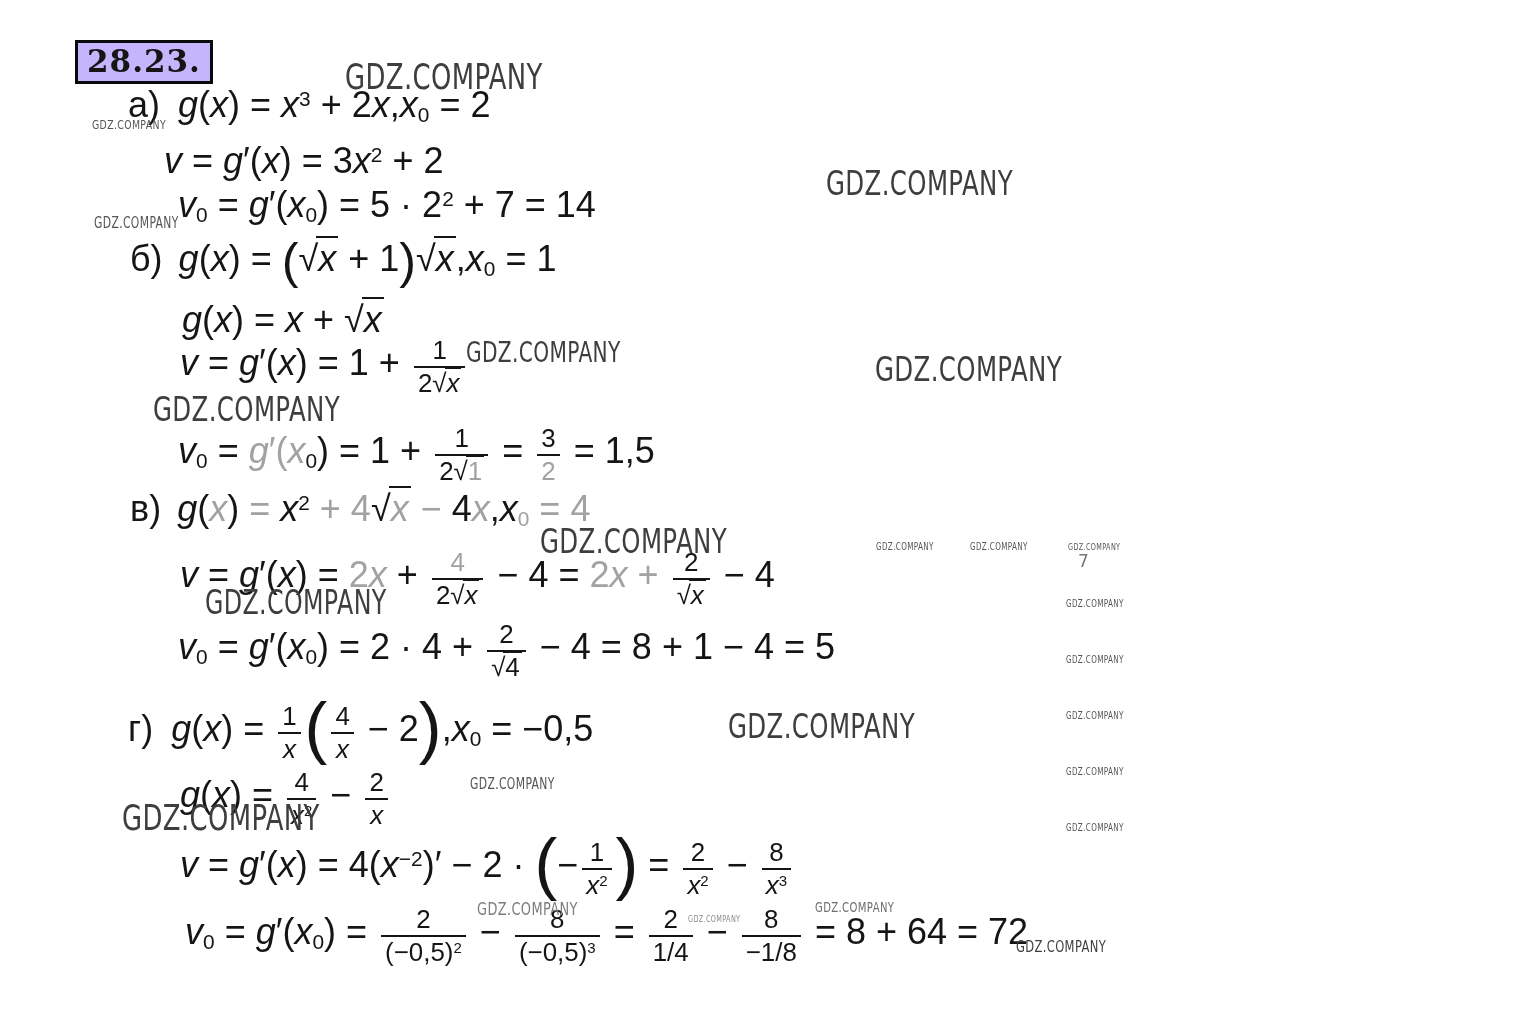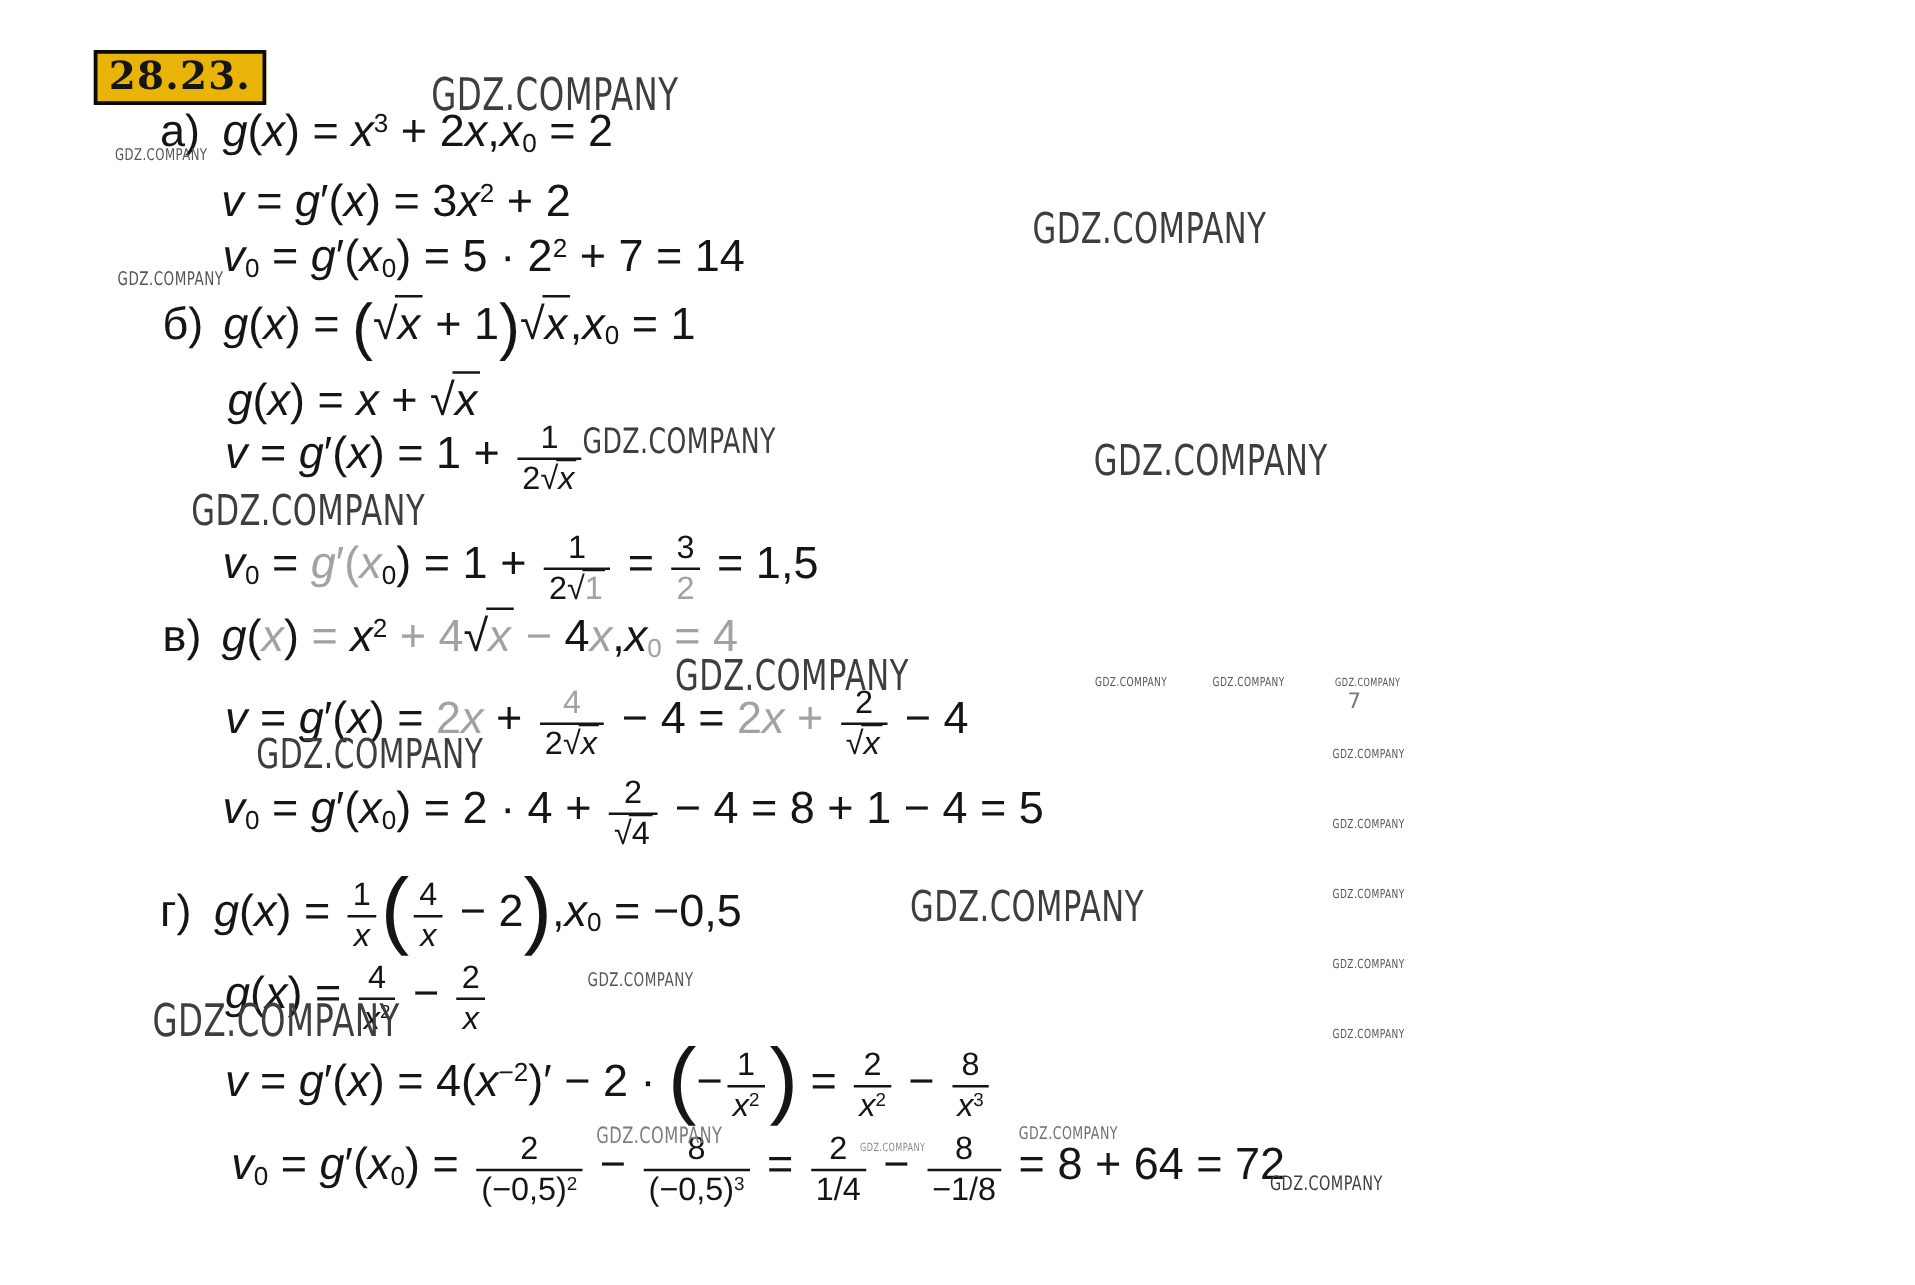--- a/index.html
+++ b/index.html
@@ -3,21 +3,21 @@
 <meta charset="utf-8">
 <style>
   html,body{margin:0;padding:0;}
   body{
     width:1532px;height:1028px;position:relative;background:#ffffff;
     font-family:"DejaVu Serif",serif;color:#151515;overflow:hidden;
   }
   .pbox{
     position:absolute;left:75px;top:40px;border:3px solid #0a0a0a;
     padding:0 9px 2px 9px;font-weight:bold;font-size:31px;letter-spacing:1px;
-    font-family:"DejaVu Serif",serif;background:#eab308;
+    font-family:"DejaVu Serif",serif;background:#c4b5fd;
   }
   .mline{
     position:absolute;font-size:36px;line-height:1.15;white-space:nowrap;
     font-family:Liberation Sans, sans-serif;
   }
   .it{font-style:italic;}
   .gray{color:#a2a2a2;}
   sup{font-size:0.58em;vertical-align:0.55em;line-height:0;}
   sub{font-size:0.58em;vertical-align:-0.22em;line-height:0;}
   .frac{display:inline-block;vertical-align:-0.62em;text-align:center;font-size:0.72em;margin:0 4px;line-height:1.1;}
@@ -36,21 +36,21 @@
   .stray{position:absolute;font-family:"DejaVu Sans",sans-serif;color:#777;}
 </style>
 </head>
 <body>
 
 <div class="pbox">
   <span>28.23.</span>
 </div>
 
 <div class="mline" style="left:128px;top:84px"><span>а)</span><span style="display: inline-block; width: 18px;"></span><span class="it">g</span><span>(</span><span class="it">x</span><span>) = </span><span class="it">x</span><sup><span>3</span></sup><span> + 2</span><span class="it">x</span><span>,</span><span class="it">x</span><sub><span>0</span></sub><span> = 2</span></div>
-<div class="mline" style="left:177px;top:140px"><span class="it">v</span><span> = </span><span class="it">g</span><span>′(</span><span class="it">x</span><span>) = 3</span><span class="it">x</span><sup><span>2</span></sup><span> + 2</span></div>
+<div class="mline" style="left:164px;top:140px"><span class="it">v</span><span> = </span><span class="it">g</span><span>′(</span><span class="it">x</span><span>) = 3</span><span class="it">x</span><sup><span>2</span></sup><span> + 2</span></div>
 <div class="mline" style="left:178px;top:184px"><span class="it">v</span><sub><span>0</span></sub><span> = </span><span class="it">g</span><span>′(</span><span class="it">x</span><sub><span>0</span></sub><span>) = 5 · 2</span><sup><span>2</span></sup><span> + 7 = 14</span></div>
 <div class="mline" style="left:130px;top:238px"><span>б)</span><span style="display: inline-block; width: 16px;"></span><span class="it">g</span><span>(</span><span class="it">x</span><span>) = </span><span class="big" style="font-size: 1.4em;">(</span><span class="sqrt"><span class="rsign">√</span><span class="rad"><span class="it">x</span></span></span><span> + 1</span><span class="big" style="font-size: 1.4em;">)</span><span class="sqrt"><span class="rsign">√</span><span class="rad"><span class="it">x</span></span></span><span>,</span><span class="it">x</span><sub><span>0</span></sub><span> = 1</span></div>
 <div class="mline" style="left:182px;top:299px"><span class="it">g</span><span>(</span><span class="it">x</span><span>) = </span><span class="it">x</span><span> + </span><span class="sqrt"><span class="rsign">√</span><span class="rad"><span class="it">x</span></span></span></div>
 <div class="mline" style="left:180px;top:336px"><span class="it">v</span><span> = </span><span class="it">g</span><span>′(</span><span class="it">x</span><span>) = 1 + </span><span class="frac"><span class="num"><span>1</span></span><span class="den"><span>2</span><span class="sqrt"><span class="rsign">√</span><span class="rad"><span class="it">x</span></span></span></span></span></div>
 <div class="mline" style="left:178px;top:424px"><span class="it">v</span><sub><span>0</span></sub><span> = </span><span class="it gray">g</span><span class="gray">′(</span><span class="it gray">x</span><sub><span>0</span></sub><span>) = 1 + </span><span class="frac"><span class="num"><span>1</span></span><span class="den"><span>2</span><span class="sqrt"><span class="rsign">√</span><span class="rad"><span class="gray">1</span></span></span></span></span><span> = </span><span class="frac"><span class="num"><span>3</span></span><span class="den"><span class="gray">2</span></span></span><span> = 1,5</span></div>
 <div class="mline" style="left:130px;top:488px"><span>в)</span><span style="display: inline-block; width: 16px;"></span><span class="it">g</span><span>(</span><span class="it gray">x</span><span>)</span><span class="gray"> = </span><span class="it">x</span><sup><span>2</span></sup><span class="gray"> + </span><span class="gray">4</span><span class="sqrt"><span class="rsign">√</span><span class="rad"><span class="it gray">x</span></span></span><span class="gray"> − </span><span>4</span><span class="it gray">x</span><span>,</span><span class="it">x</span><sub><span class="gray">0</span></sub><span class="gray"> = </span><span class="gray">4</span></div>
 <div class="mline" style="left:180px;top:548px"><span class="it">v</span><span> = </span><span class="it">g</span><span>′(</span><span class="it">x</span><span>) = </span><span class="gray">2</span><span class="it gray">x</span><span> + </span><span class="frac"><span class="num"><span class="gray">4</span></span><span class="den"><span>2</span><span class="sqrt"><span class="rsign">√</span><span class="rad"><span class="it">x</span></span></span></span></span><span> − 4 = </span><span class="gray">2</span><span class="it gray">x</span><span class="gray"> + </span><span class="frac"><span class="num"><span>2</span></span><span class="den"><span class="sqrt"><span class="rsign">√</span><span class="rad"><span class="it">x</span></span></span></span></span><span> − 4</span></div>
 <div class="mline" style="left:178px;top:620px"><span class="it">v</span><sub><span>0</span></sub><span> = </span><span class="it">g</span><span>′(</span><span class="it">x</span><sub><span>0</span></sub><span>) = 2 · 4 + </span><span class="frac"><span class="num"><span>2</span></span><span class="den"><span class="sqrt"><span class="rsign">√</span><span class="rad"><span>4</span></span></span></span></span><span> − 4 = 8 + 1 − 4 = 5</span></div>
 <div class="mline" style="left:128px;top:702px"><span>г)</span><span style="display: inline-block; width: 18px;"></span><span class="it">g</span><span>(</span><span class="it">x</span><span>) = </span><span class="frac"><span class="num"><span>1</span></span><span class="den"><span class="it">x</span></span></span><span class="big" style="font-size: 1.9em;">(</span><span class="frac"><span class="num"><span>4</span></span><span class="den"><span class="it">x</span></span></span><span> − 2</span><span class="big" style="font-size: 1.9em;">)</span><span>,</span><span class="it">x</span><sub><span>0</span></sub><span> = −0,5</span></div>
 <div class="mline" style="left:180px;top:768px"><span class="it">g</span><span>(</span><span class="it">x</span><span>) = </span><span class="frac"><span class="num"><span>4</span></span><span class="den"><span class="it">x</span><sup><span>2</span></sup></span></span><span> − </span><span class="frac"><span class="num"><span>2</span></span><span class="den"><span class="it">x</span></span></span></div>

